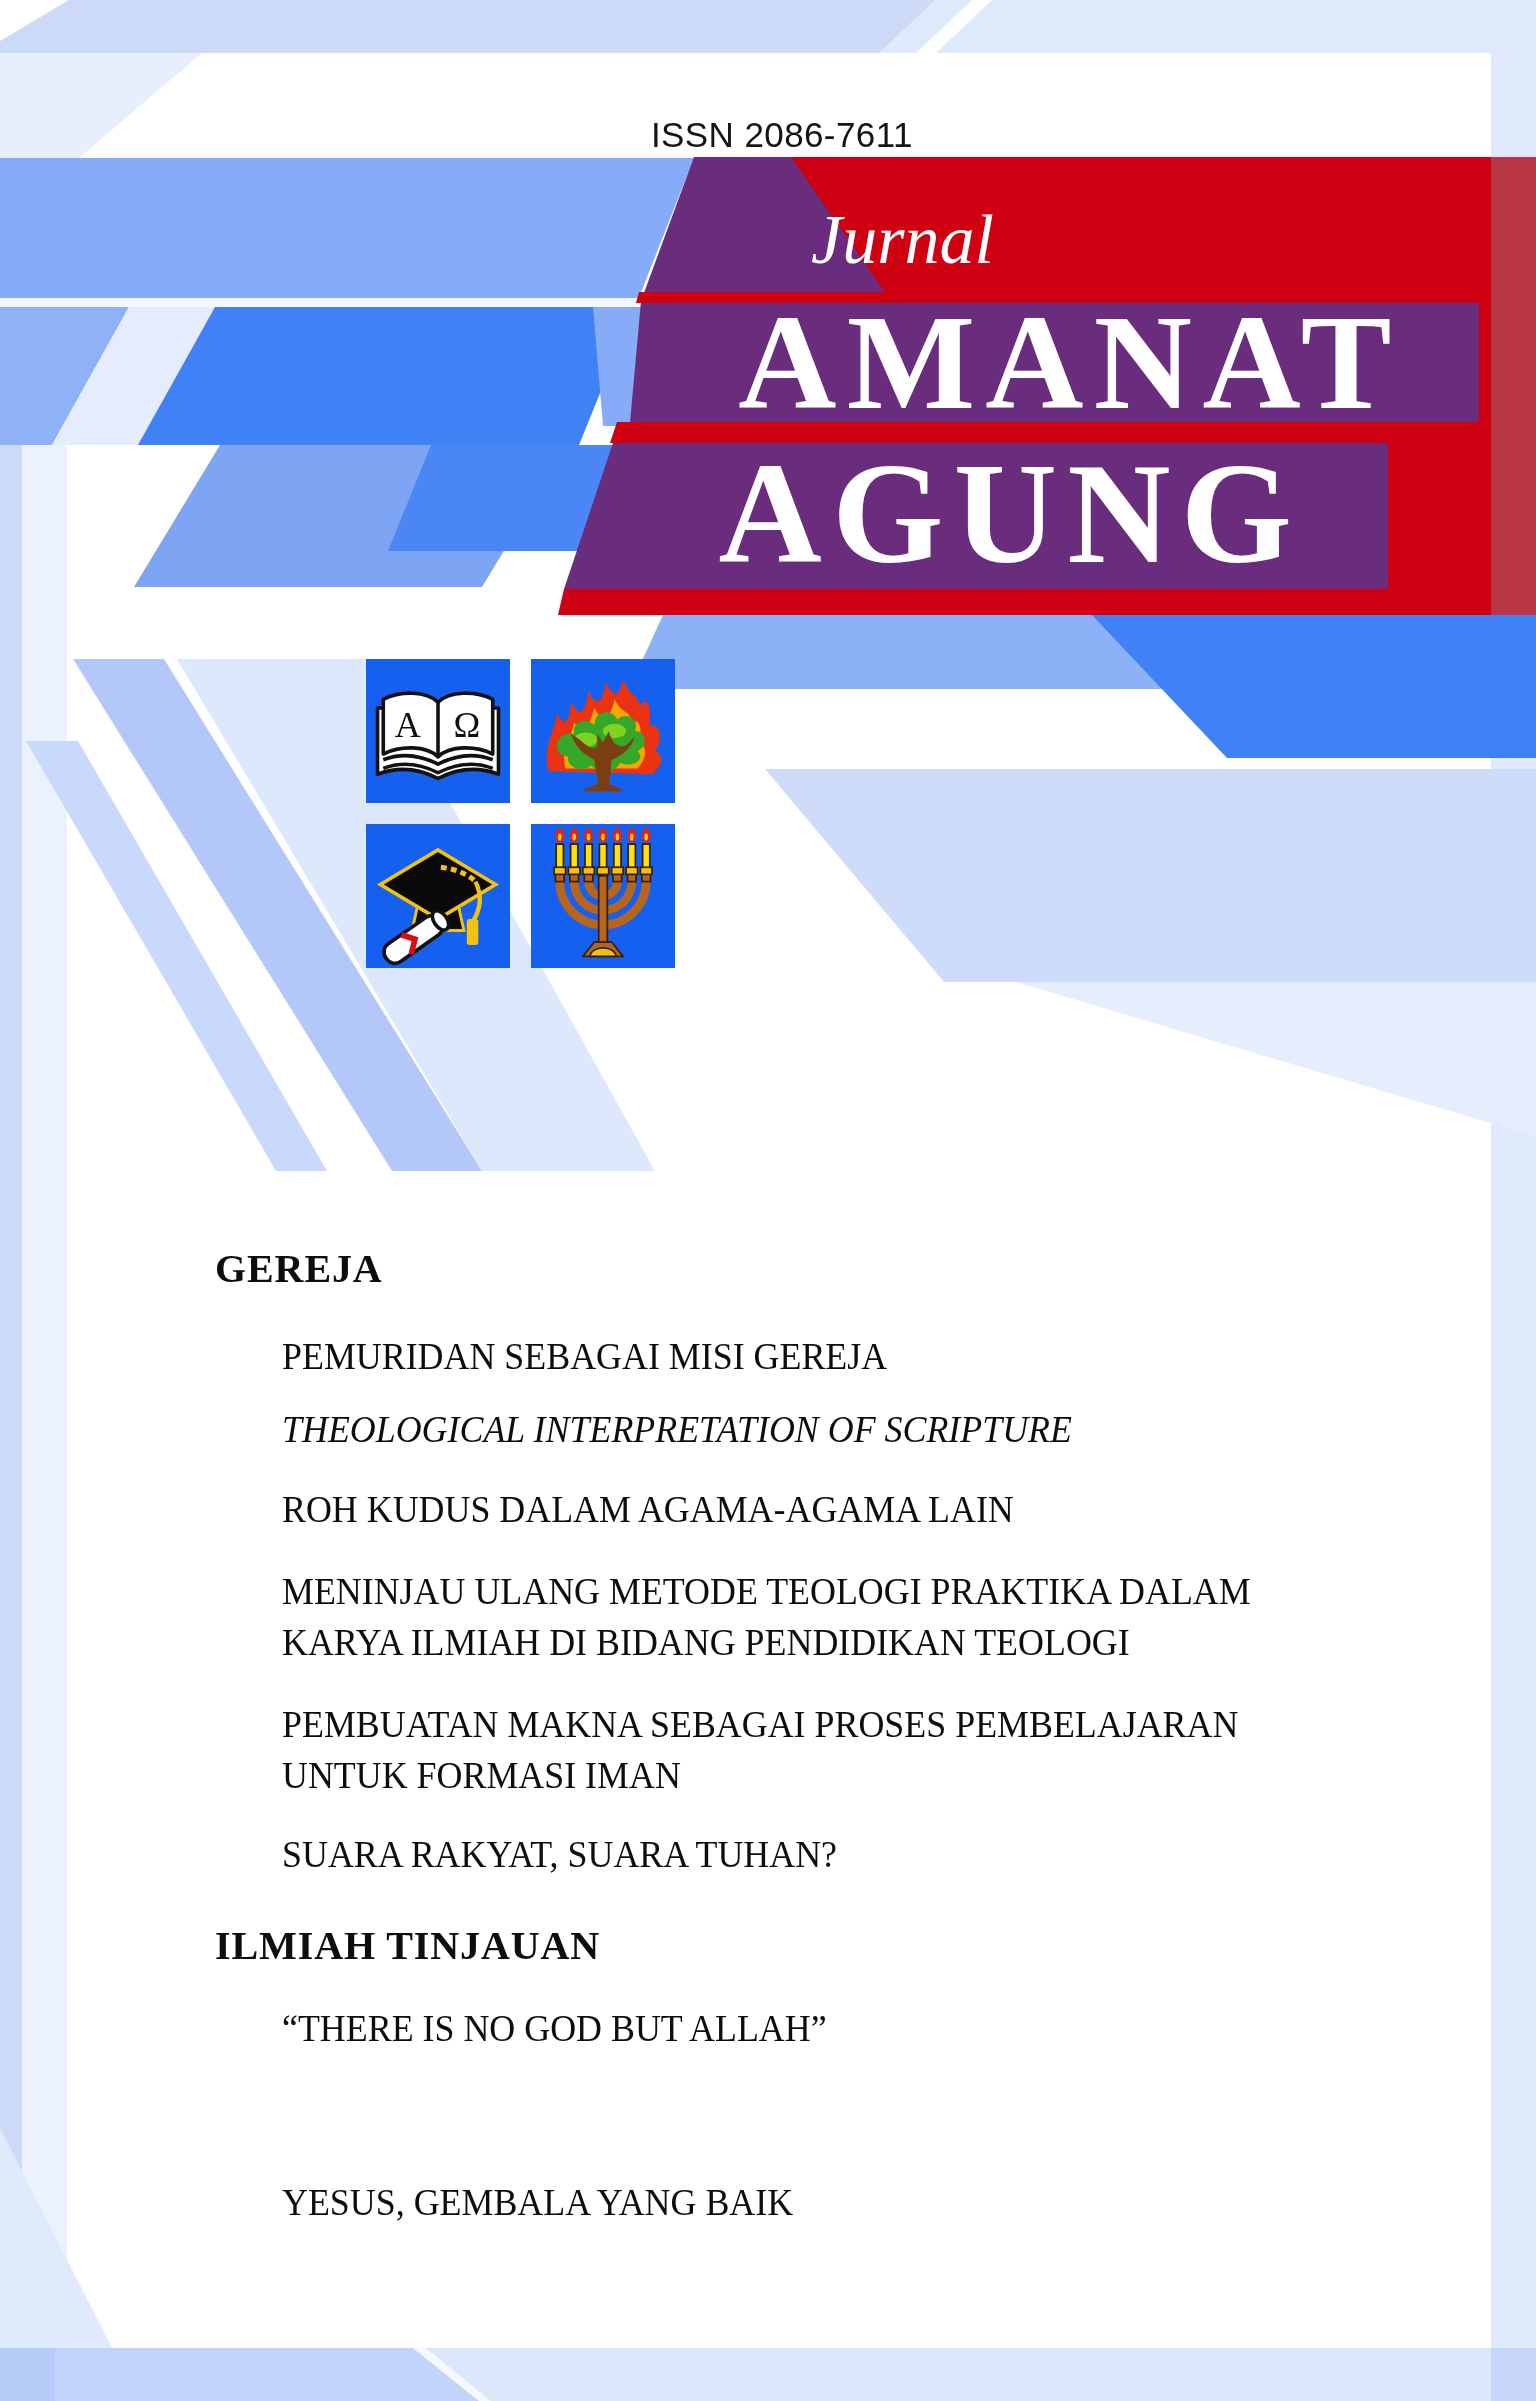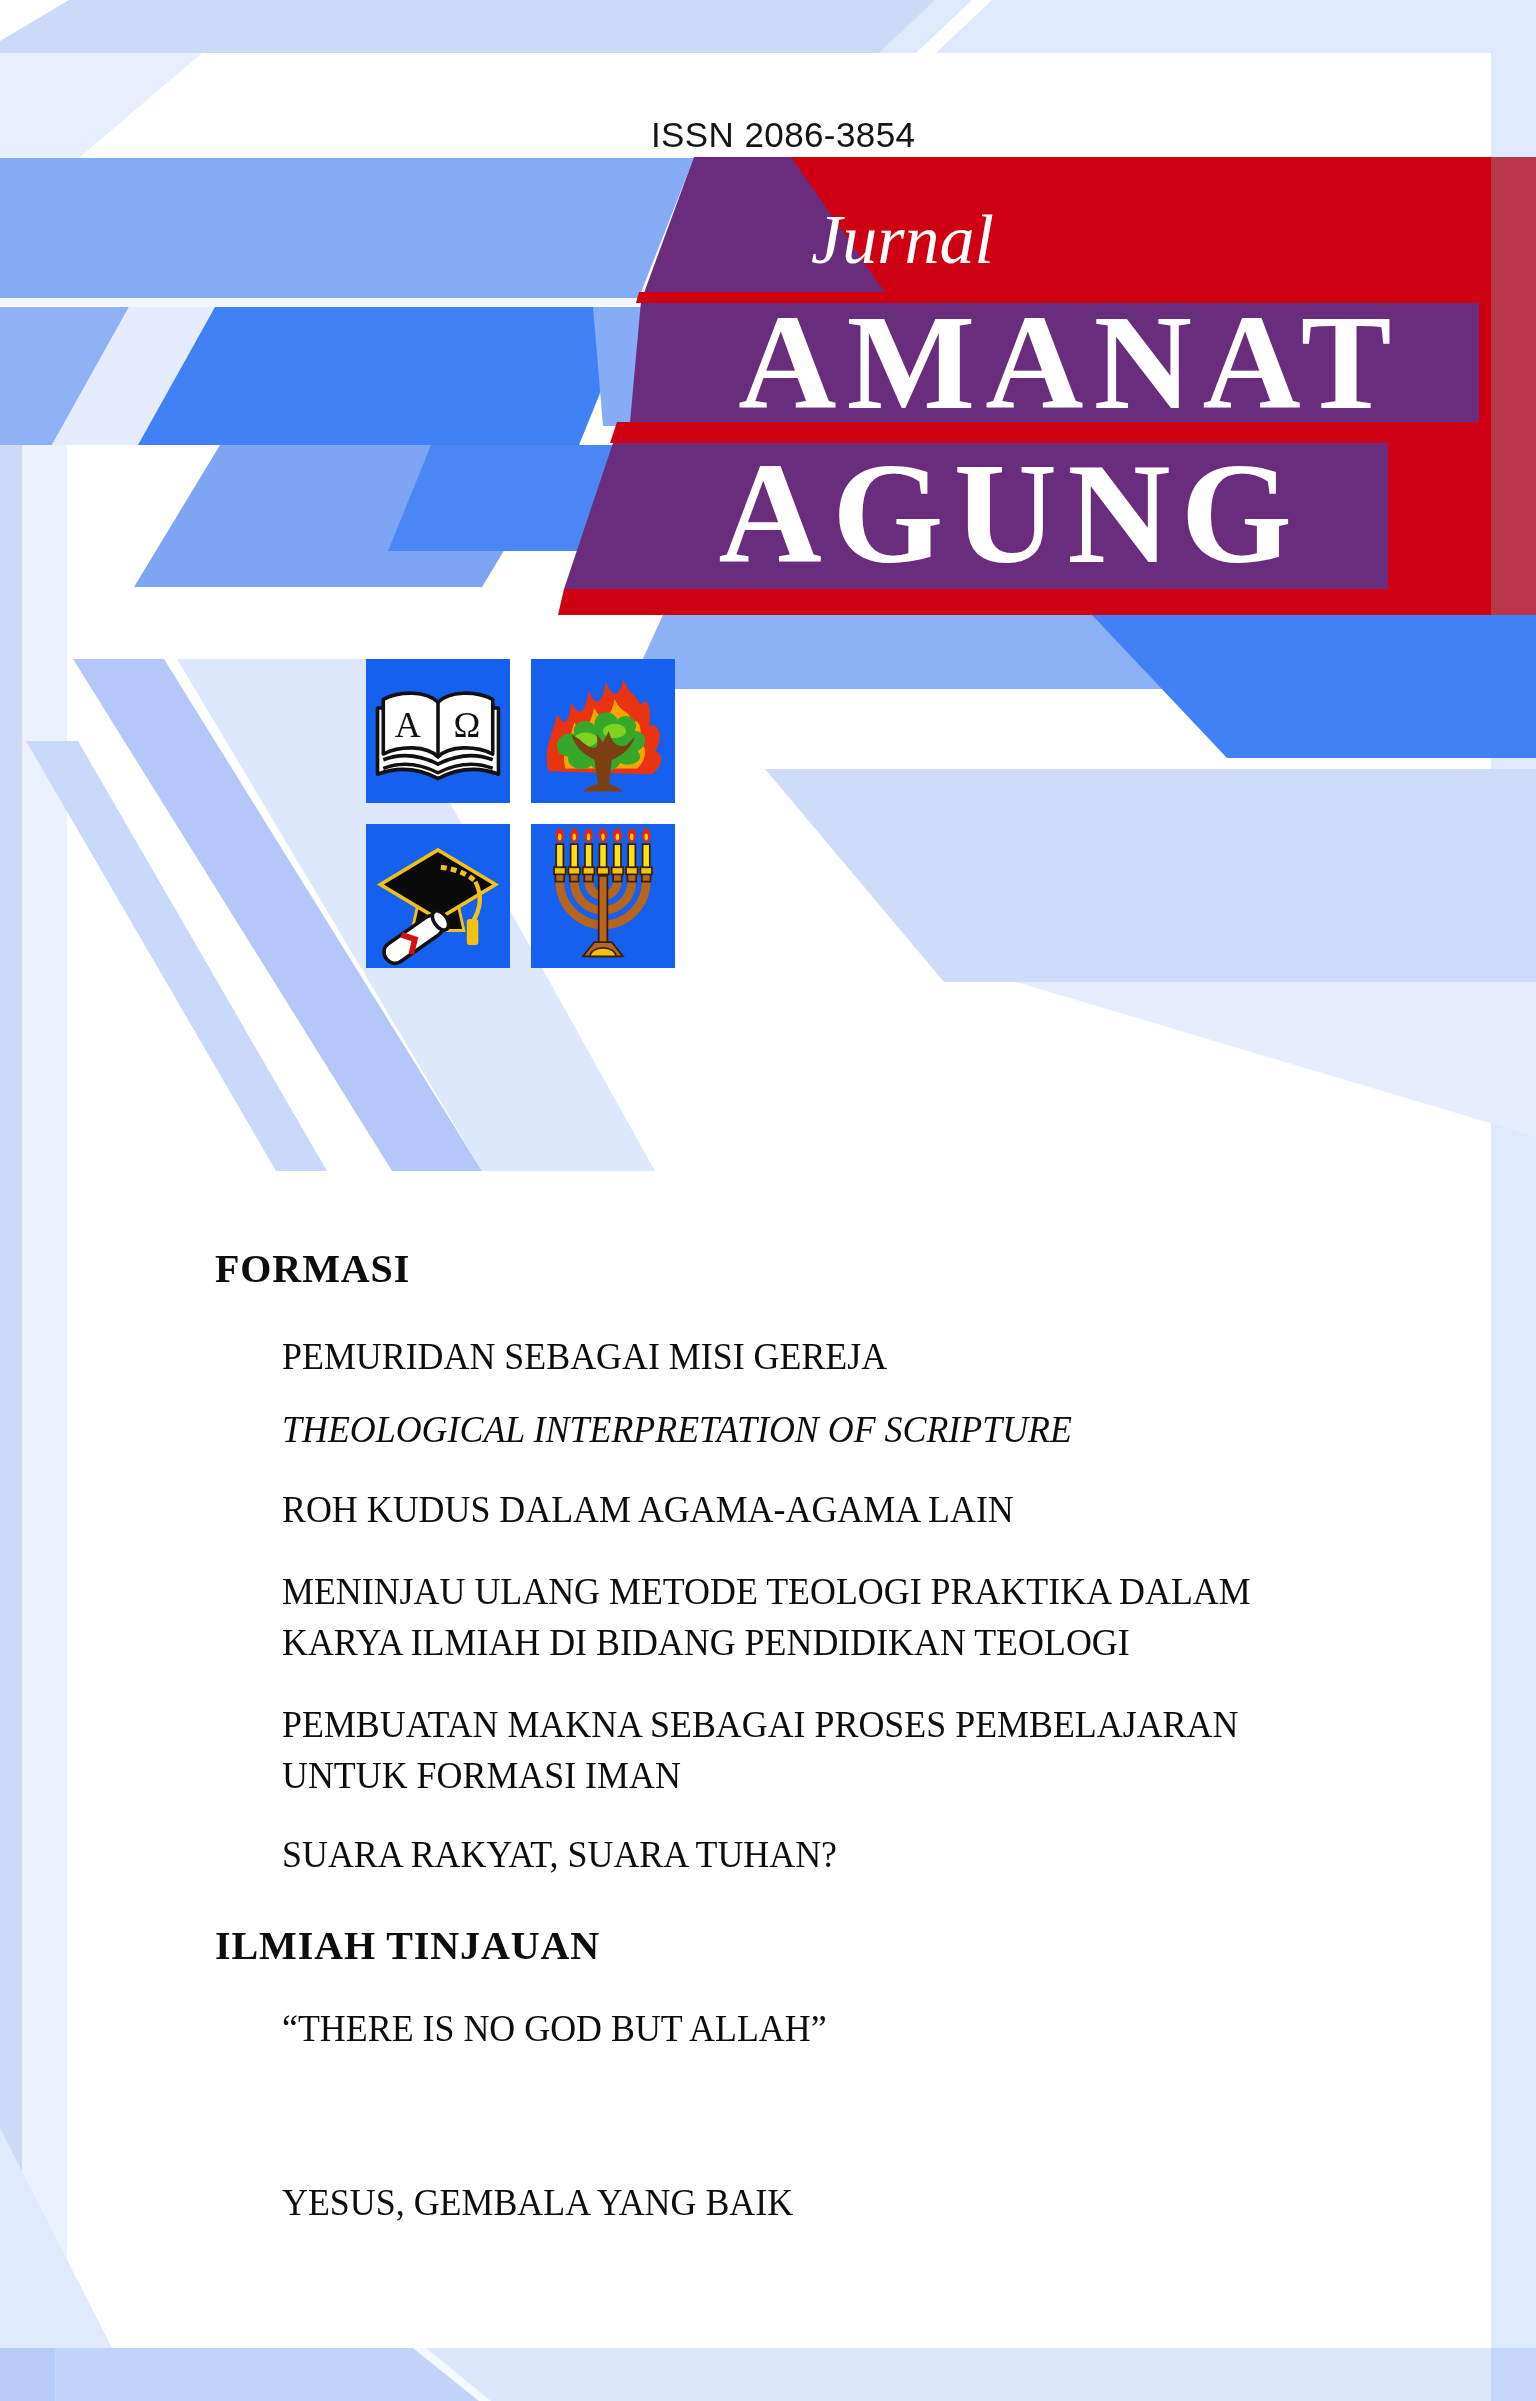--- a/index.html
+++ b/index.html
@@ -130,21 +130,21 @@
   <div class="shape r-pale"></div>
   <div class="shape r-pale2"></div>
 
   <div class="shape bot-wedge"></div>
   <div class="shape bot-base"></div>
   <div class="shape bot-left"></div>
   <div class="shape bot-sliver"></div>
   <div class="shape bot-farleft"></div>
   <div class="shape bot-right"></div>
 
-  <span class="txt issn">ISSN 2086-3854</span>
+  <span class="txt issn">ISSN 2086-7611</span>
 
   <div class="txt kicker">Jurnal</div>
   <div class="txt mast1">AMANAT</div>
   <div class="txt mast2">AGUNG</div>
 
   <div class="tile tile-book">
     <svg viewBox="0 0 100 100">
       <g stroke="#111" fill="#fff" stroke-width="2.5" stroke-linejoin="round">
         <path d="M8,34 L8,80 Q29,72 50,83 Q71,72 92,80 L92,34 Z"></path>
         <path d="M12,76 Q30,69 50,79 Q70,69 88,76" fill="none"></path>
@@ -235,21 +235,21 @@
         <ellipse cx="40" cy="9" rx="1.2" ry="2.4"></ellipse>
           <ellipse cx="50" cy="9" rx="1.2" ry="2.4"></ellipse>
         <ellipse cx="60" cy="9" rx="1.2" ry="2.4"></ellipse>
           <ellipse cx="70" cy="9" rx="1.2" ry="2.4"></ellipse>
         <ellipse cx="80" cy="9" rx="1.2" ry="2.4"></ellipse>
       </g>
     </svg>
   </div>
 
   <div class="toc-line toc-h" style="top:1249px;">
-      <span>FORMASI</span>
+      <span>GEREJA</span>
     </div>
   <div class="toc-line toc-i" style="top:1331px;">
       <span>PEMURIDAN SEBAGAI MISI GEREJA</span>
     </div>
   <div class="toc-line toc-i toc-it" style="top:1404px;">
       <span>THEOLOGICAL INTERPRETATION OF SCRIPTURE</span>
     </div>
   <div class="toc-line toc-i" style="top:1484px;">
       <span>ROH KUDUS DALAM AGAMA-AGAMA LAIN</span>
     </div>

